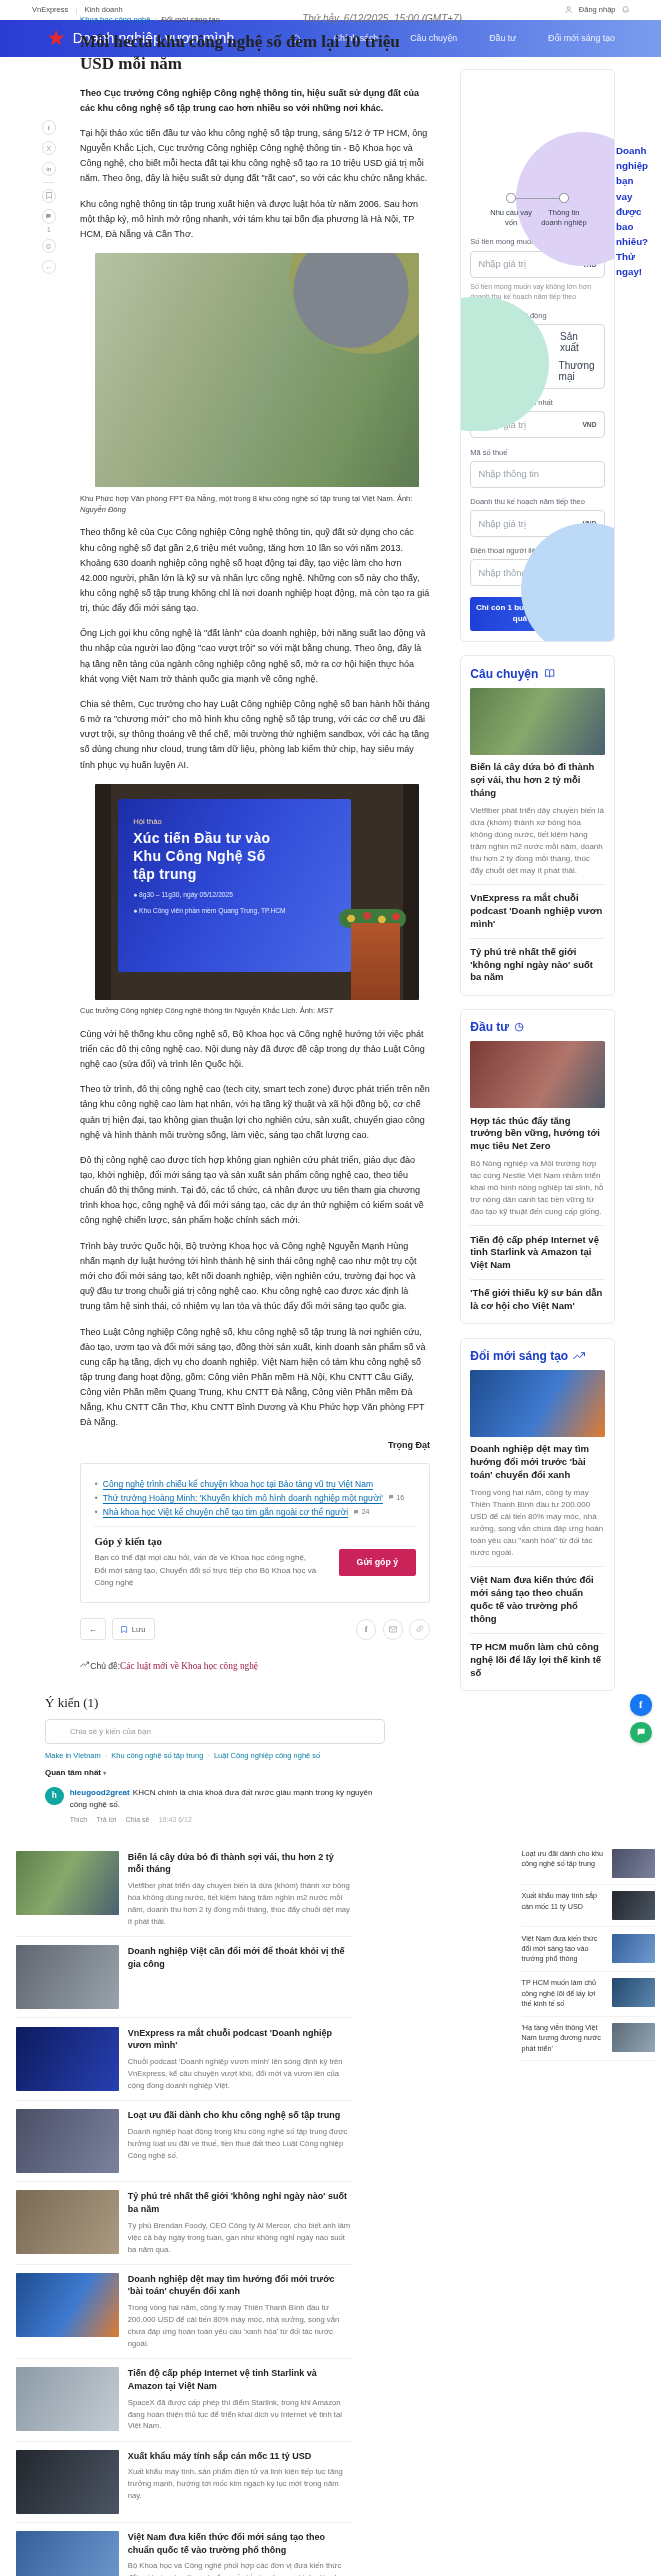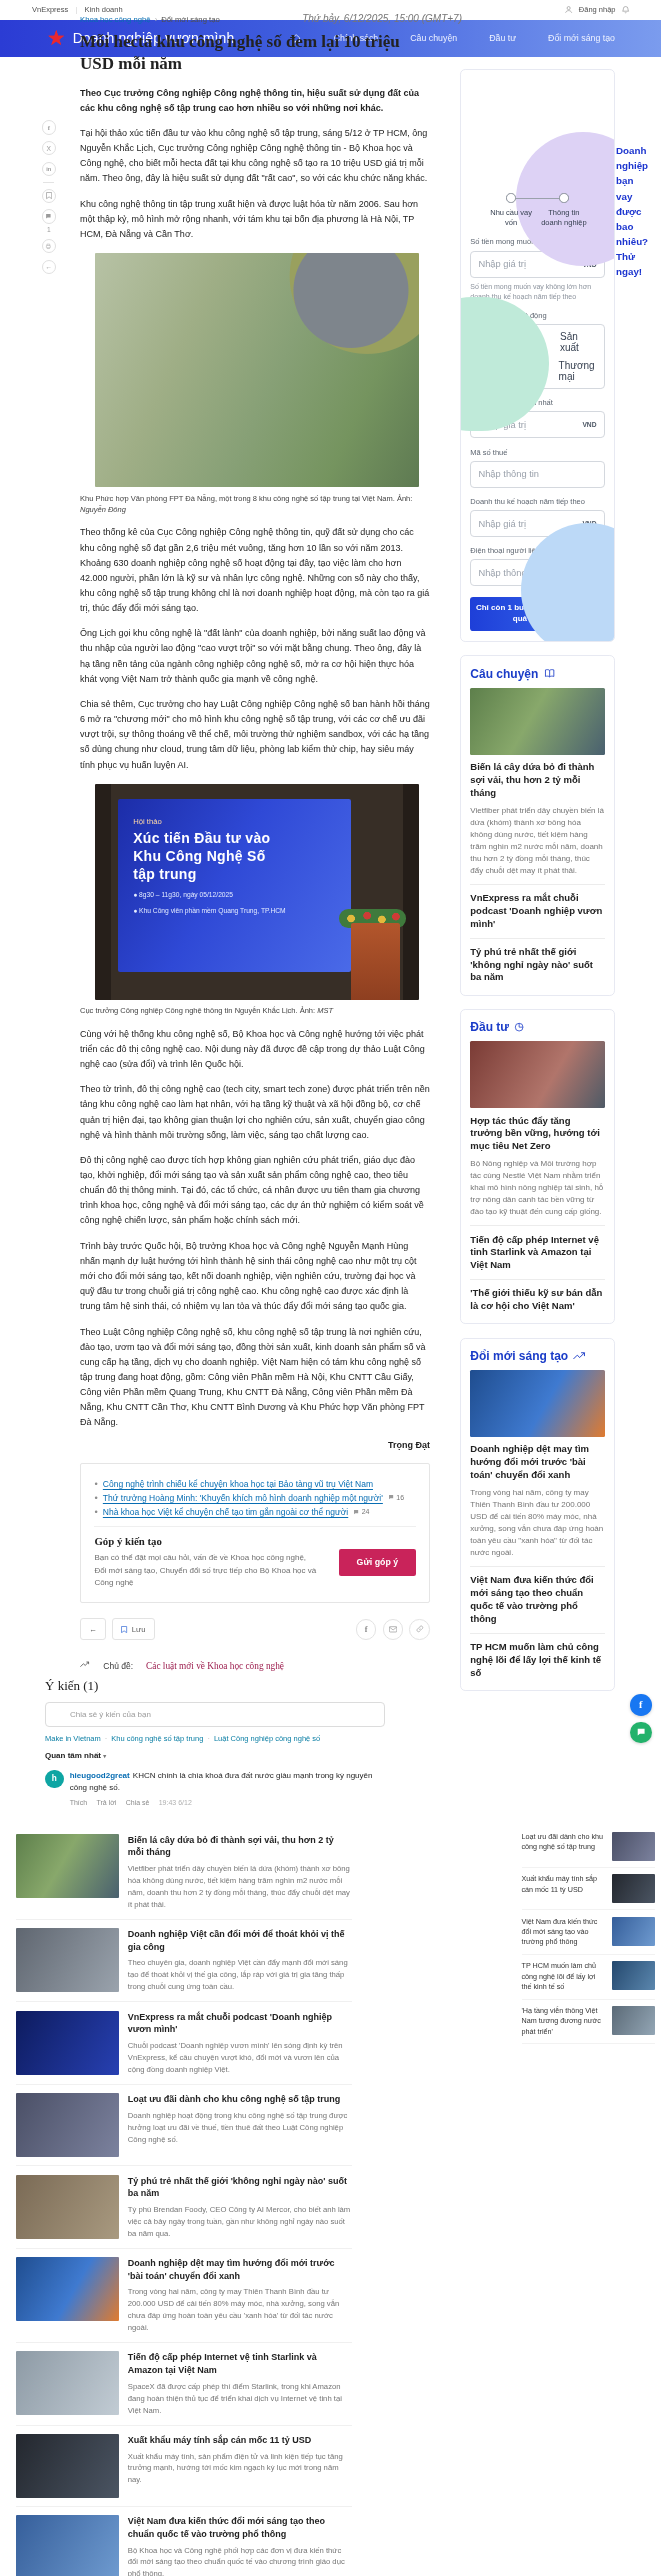--- a/index.html
+++ b/index.html
@@ -73,25 +73,25 @@
   .fbk-btn { margin-left:auto; align-self:center; background:#c9235a; color:#fff; font-weight:bold; font-size:8.8px;
              border:none; border-radius:2.1px; padding:8.2px 17.5px; cursor:pointer; }
   
   .actrow { width:350px; display:flex; align-items:center; margin-top:15.5px; }
   .sqbtn { height:21.6px; border:0.5px solid #e3e3e3; border-radius:3.1px; background:#fff; color:#5f5f5f; display:flex; align-items:center;
            justify-content:center; gap:4.1px; font-size:7.7px; cursor:pointer; padding:0 8.2px; }
   .sqbtn + .sqbtn { margin-left:6.2px; }
   .circbtn { width:20.6px; height:20.6px; border:0.5px solid #e3e3e3; border-radius:50%; background:#fff; color:#8b8b8b; display:flex;
              align-items:center; justify-content:center; cursor:pointer; margin-left:6.2px; }
   .actrow .spacer { flex:1; }
-  .topicrow { width:350px; margin-top:20.6px; display:flex; align-items:flex-start; gap:13px; font-size:8.5px; }
+  .topicrow { width:350px; margin-top:20.6px; display:flex; align-items:flex-start; gap:0; font-size:8.5px; }
   .topicrow .t-label { color:#3a3a3a; }
   .topicrow a { color:#9c1c4d; text-decoration:none; font-family:"Liberation Serif", serif; font-size:9.3px; }
   
-  .comments { margin-left:45px; width:490px; margin-top:7px; }
+  .comments { margin-left:45px; width:490px; margin-top:24px; }
   .cm-h { font-family:"Liberation Serif", serif; font-size:13px; color:#222; }
   .cm-input { width:340px; height:25px; border:0.5px solid #dcdcdc; border-radius:4.1px; margin-top:8.2px; padding:0 24px; font-size:8px; color:#9b9b9b;
               display:flex; align-items:center; background:#fff; }
   .cm-tags { margin-top:7.2px; font-size:7.5px; color:#0a7ea4; display:flex; gap:4px; flex-wrap:wrap; width:340px;text-align:center; }
   .cm-tags .tag { cursor:pointer; }
   .cm-tags .dot { color:#c2c2c2; }
   .cm-sort { margin-top:8.2px; font-weight:bold; font-size:8px; color:#222; }
   .cm-sort .caret { font-size:5.7px; color:#777; }
   .cm-item { display:flex; gap:6.2px; margin-top:9.3px; width:340px; }
   .cm-ava { width:18.5px; height:18.5px; border-radius:50%; background:#0ea5a3; color:#fff; display:flex; align-items:center; justify-content:center;
@@ -360,21 +360,20 @@
             <div class="rel-thumb" style="background: linear-gradient(120deg, rgb(93, 127, 75), rgb(136, 168, 107) 45%, rgb(73, 96, 111));"></div>
             <div>
               <div class="rel-title">Biến lá cây dứa bỏ đi thành sợi vải, thu hơn 2 tỷ mỗi tháng</div>
               <div class="rel-desc">Vietfiber phát triển dây chuyền biến lá dứa (khóm) thành xơ bông hóa không dùng nước, tiết kiệm hàng trăm nghìn m2 nước mỗi năm, doanh thu hơn 2 tỷ đồng mỗi tháng, thúc đẩy chuỗi dệt may ít phát thải.</div>
             </div>
           </div>
           <div class="rel-item">
             <div class="rel-thumb" style="background: linear-gradient(120deg, rgb(95, 102, 112), rgb(154, 163, 173));"></div>
             <div>
               <div class="rel-title">Doanh nghiệp Việt cần đổi mới để thoát khỏi vị thế gia công</div>
-              <div class="rel-desc">Theo chuyên gia, doanh nghiệp Việt cần đẩy mạnh đổi mới sáng tạo để thoát khỏi vị thế gia công, lắp ráp với giá trị gia tăng thấp trong chuỗi cung ứng toàn cầu.</div>
             </div>
           </div>
           <div class="rel-item">
             <div class="rel-thumb" style="background: linear-gradient(120deg, rgb(13, 27, 94), rgb(39, 64, 178));"></div>
             <div>
               <div class="rel-title">VnExpress ra mắt chuỗi podcast 'Doanh nghiệp vươn mình'</div>
               <div class="rel-desc">Chuỗi podcast 'Doanh nghiệp vươn mình' lên sóng định kỳ trên VnExpress, kể câu chuyện vượt khó, đổi mới và vươn lên của cộng đồng doanh nghiệp Việt.</div>
             </div>
           </div>
           <div class="rel-item">

